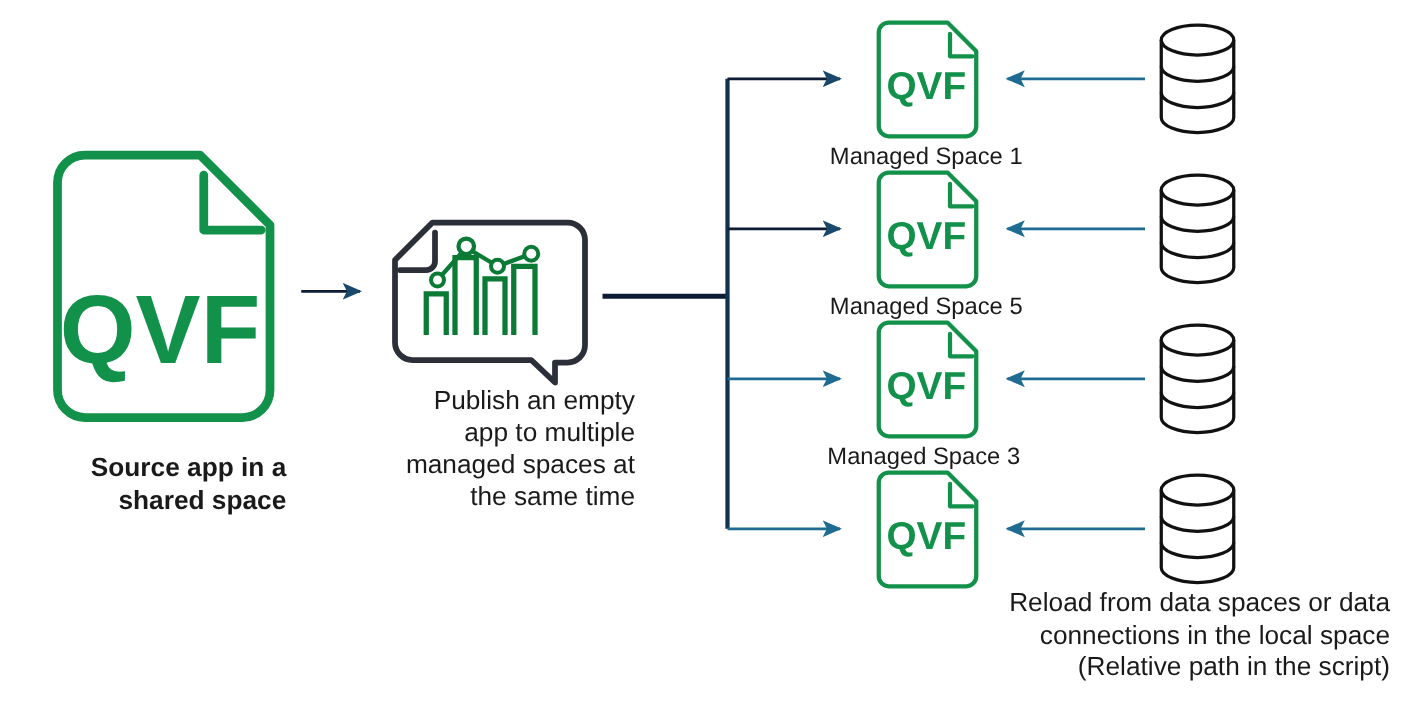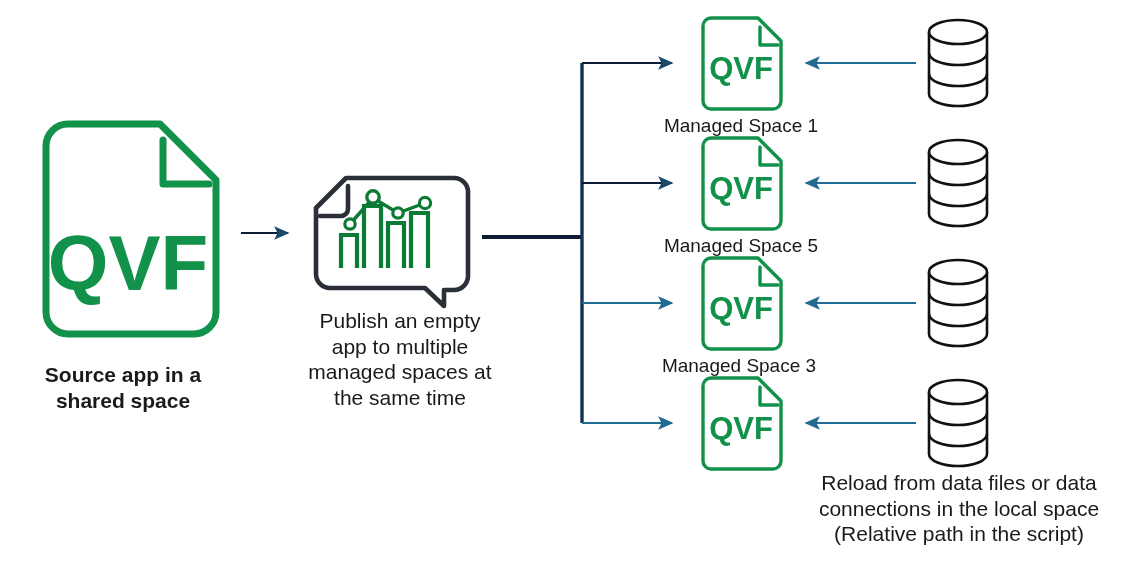--- a/index.html
+++ b/index.html
@@ -20,21 +20,21 @@
   }
   #diagram-svg {
     position: absolute;
     left: 0;
     top: 0;
     width: 1122px;
     height: 561px;
   }
   .cap-text {
     position: absolute;
-    text-align: center;
+    text-align: right;
     color: #1a1a1a;
     line-height: 1.22;
     white-space: pre-line;
     font-family: "Liberation Sans", "DejaVu Sans", sans-serif;
   }
   #source-caption {
     left: 17px;
     top: 362px;
     width: 212px;
     font-size: 21px;
@@ -209,17 +209,17 @@
 
   <div class="cap-text" id="publish-caption">Publish an empty
 app to multiple
 managed spaces at
 the same time</div>
 
   <div class="space-label" style="left:626px; top:115px;">Managed Space 1</div>
   <div class="space-label" style="left:626px; top:235px;">Managed Space 5</div>
   <div class="space-label" style="left:624px; top:355px;">Managed Space 3</div>
 
-  <div class="cap-text" id="reload-caption">Reload from data files or data
+  <div class="cap-text" id="reload-caption">Reload from data spaces or data
 connections in the local space
 (Relative path in the script)</div>
 
 </div>
 
 </body></html>

